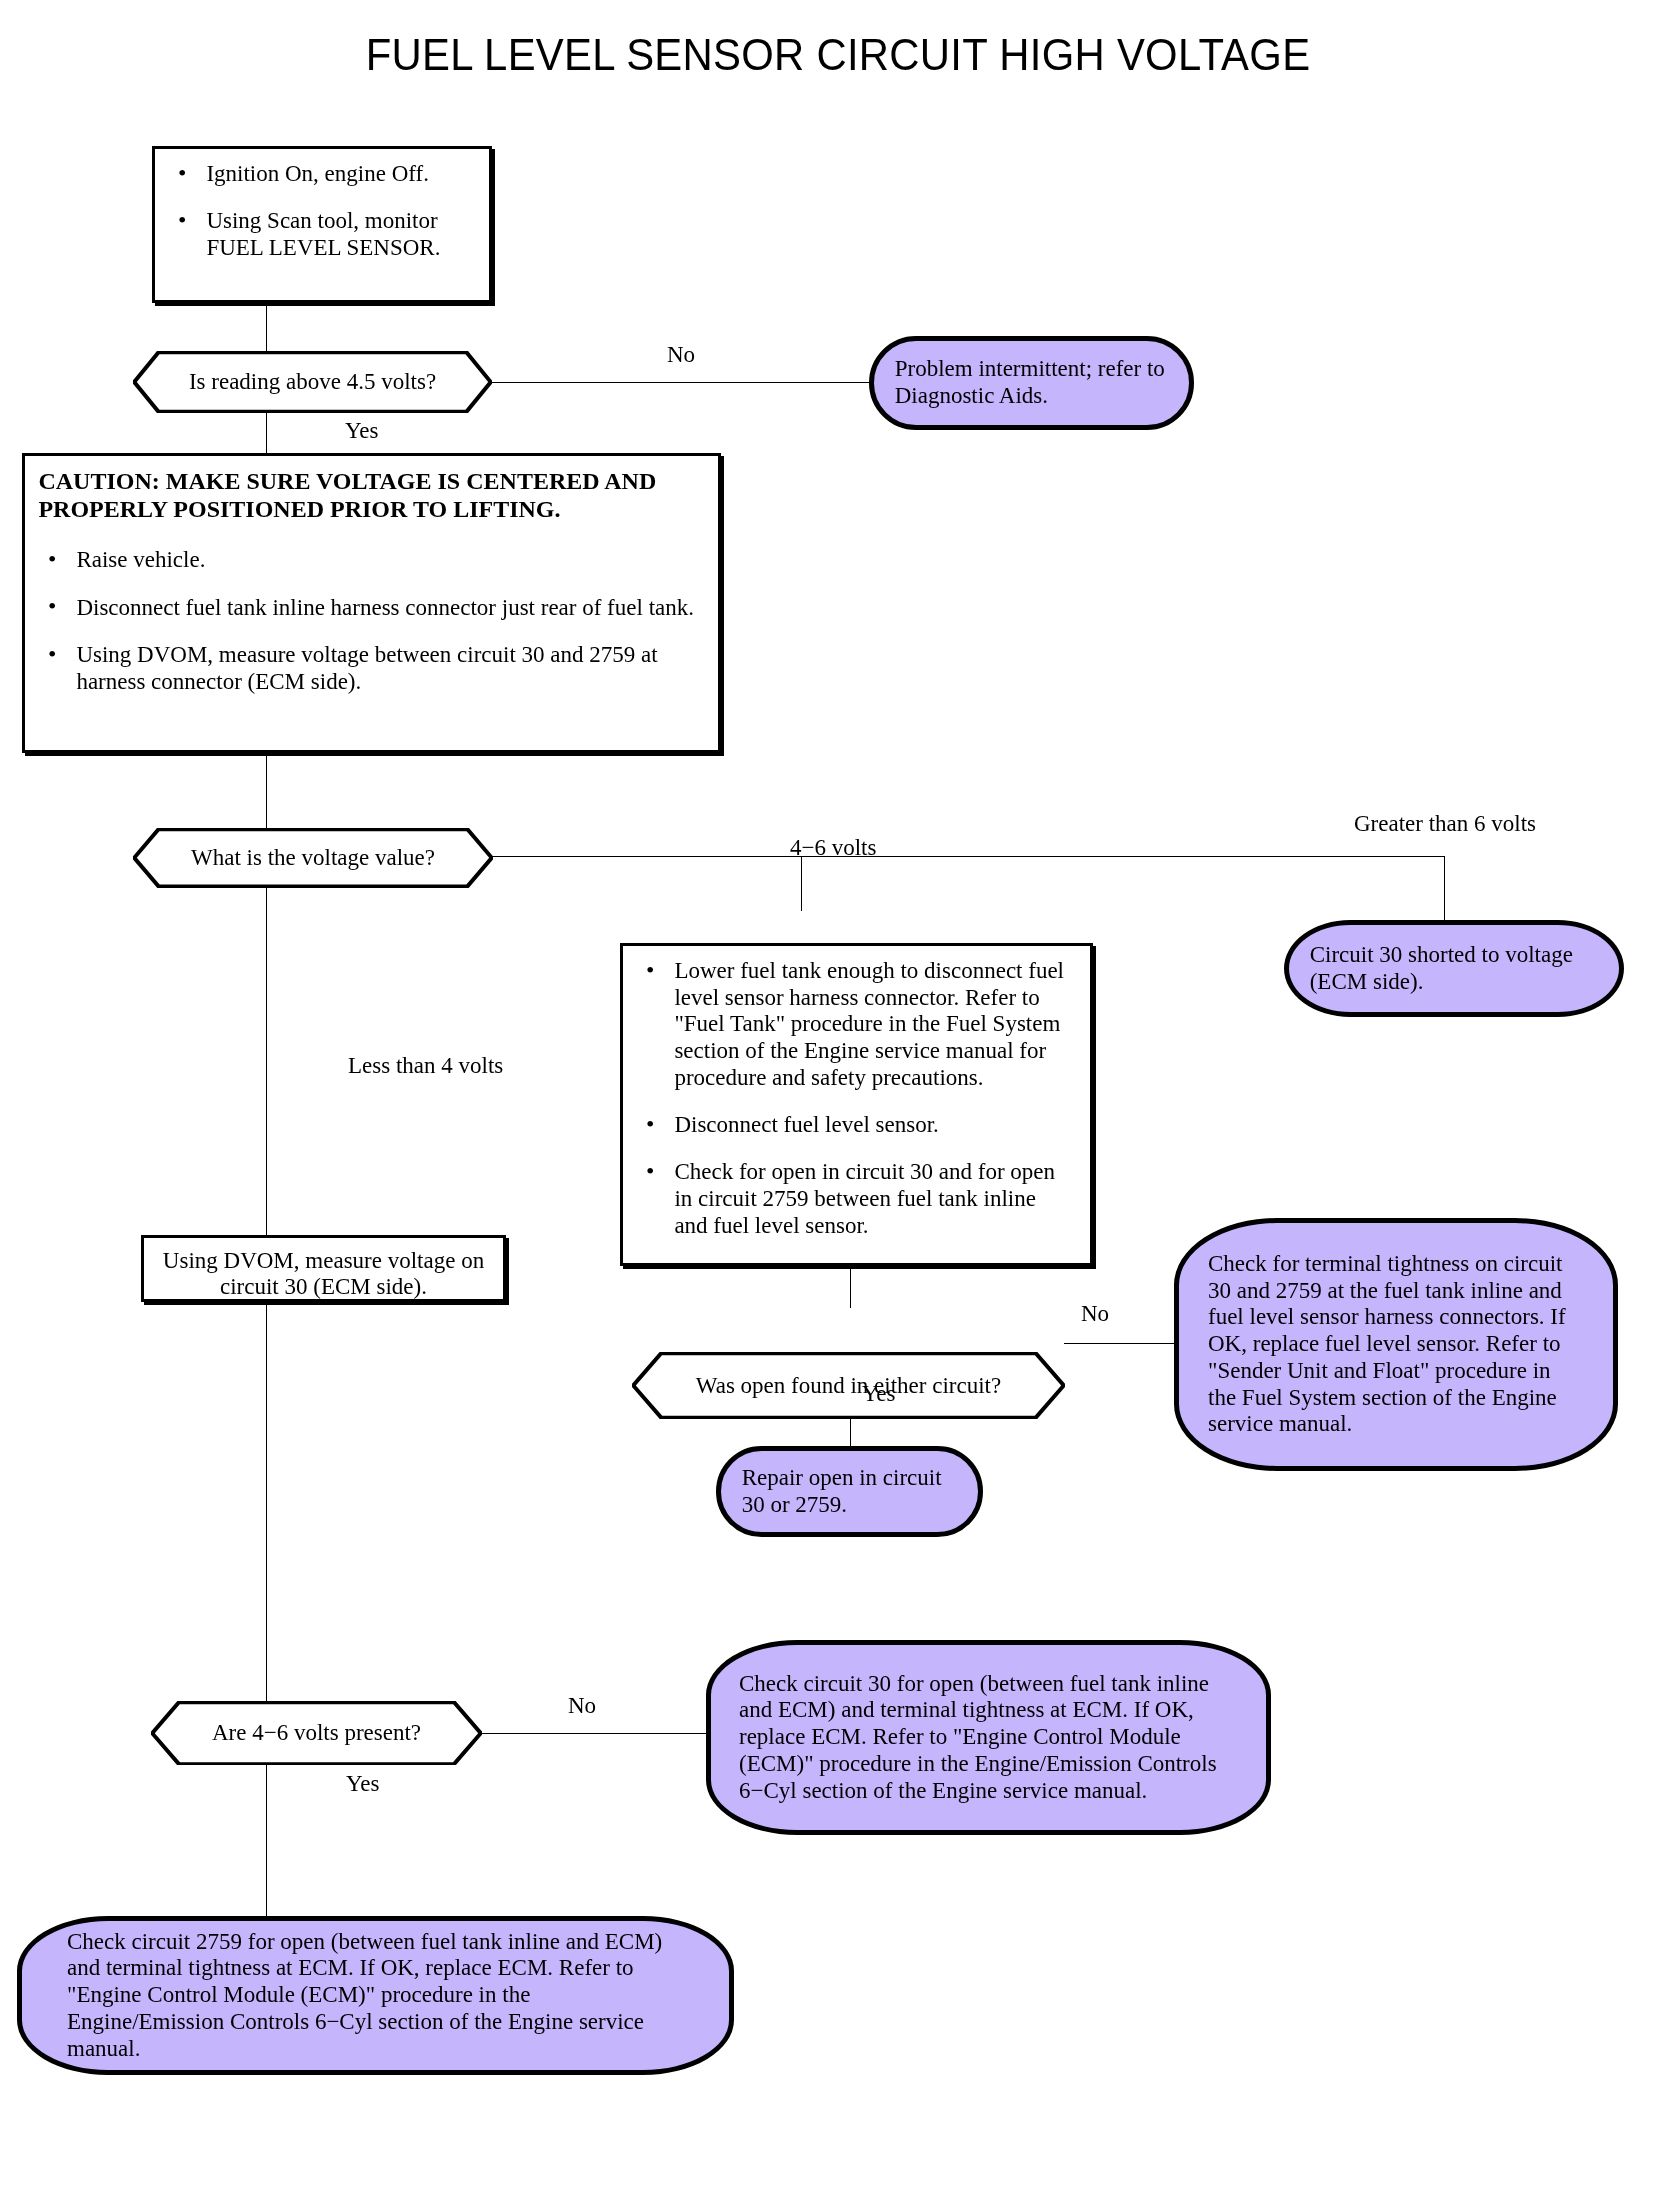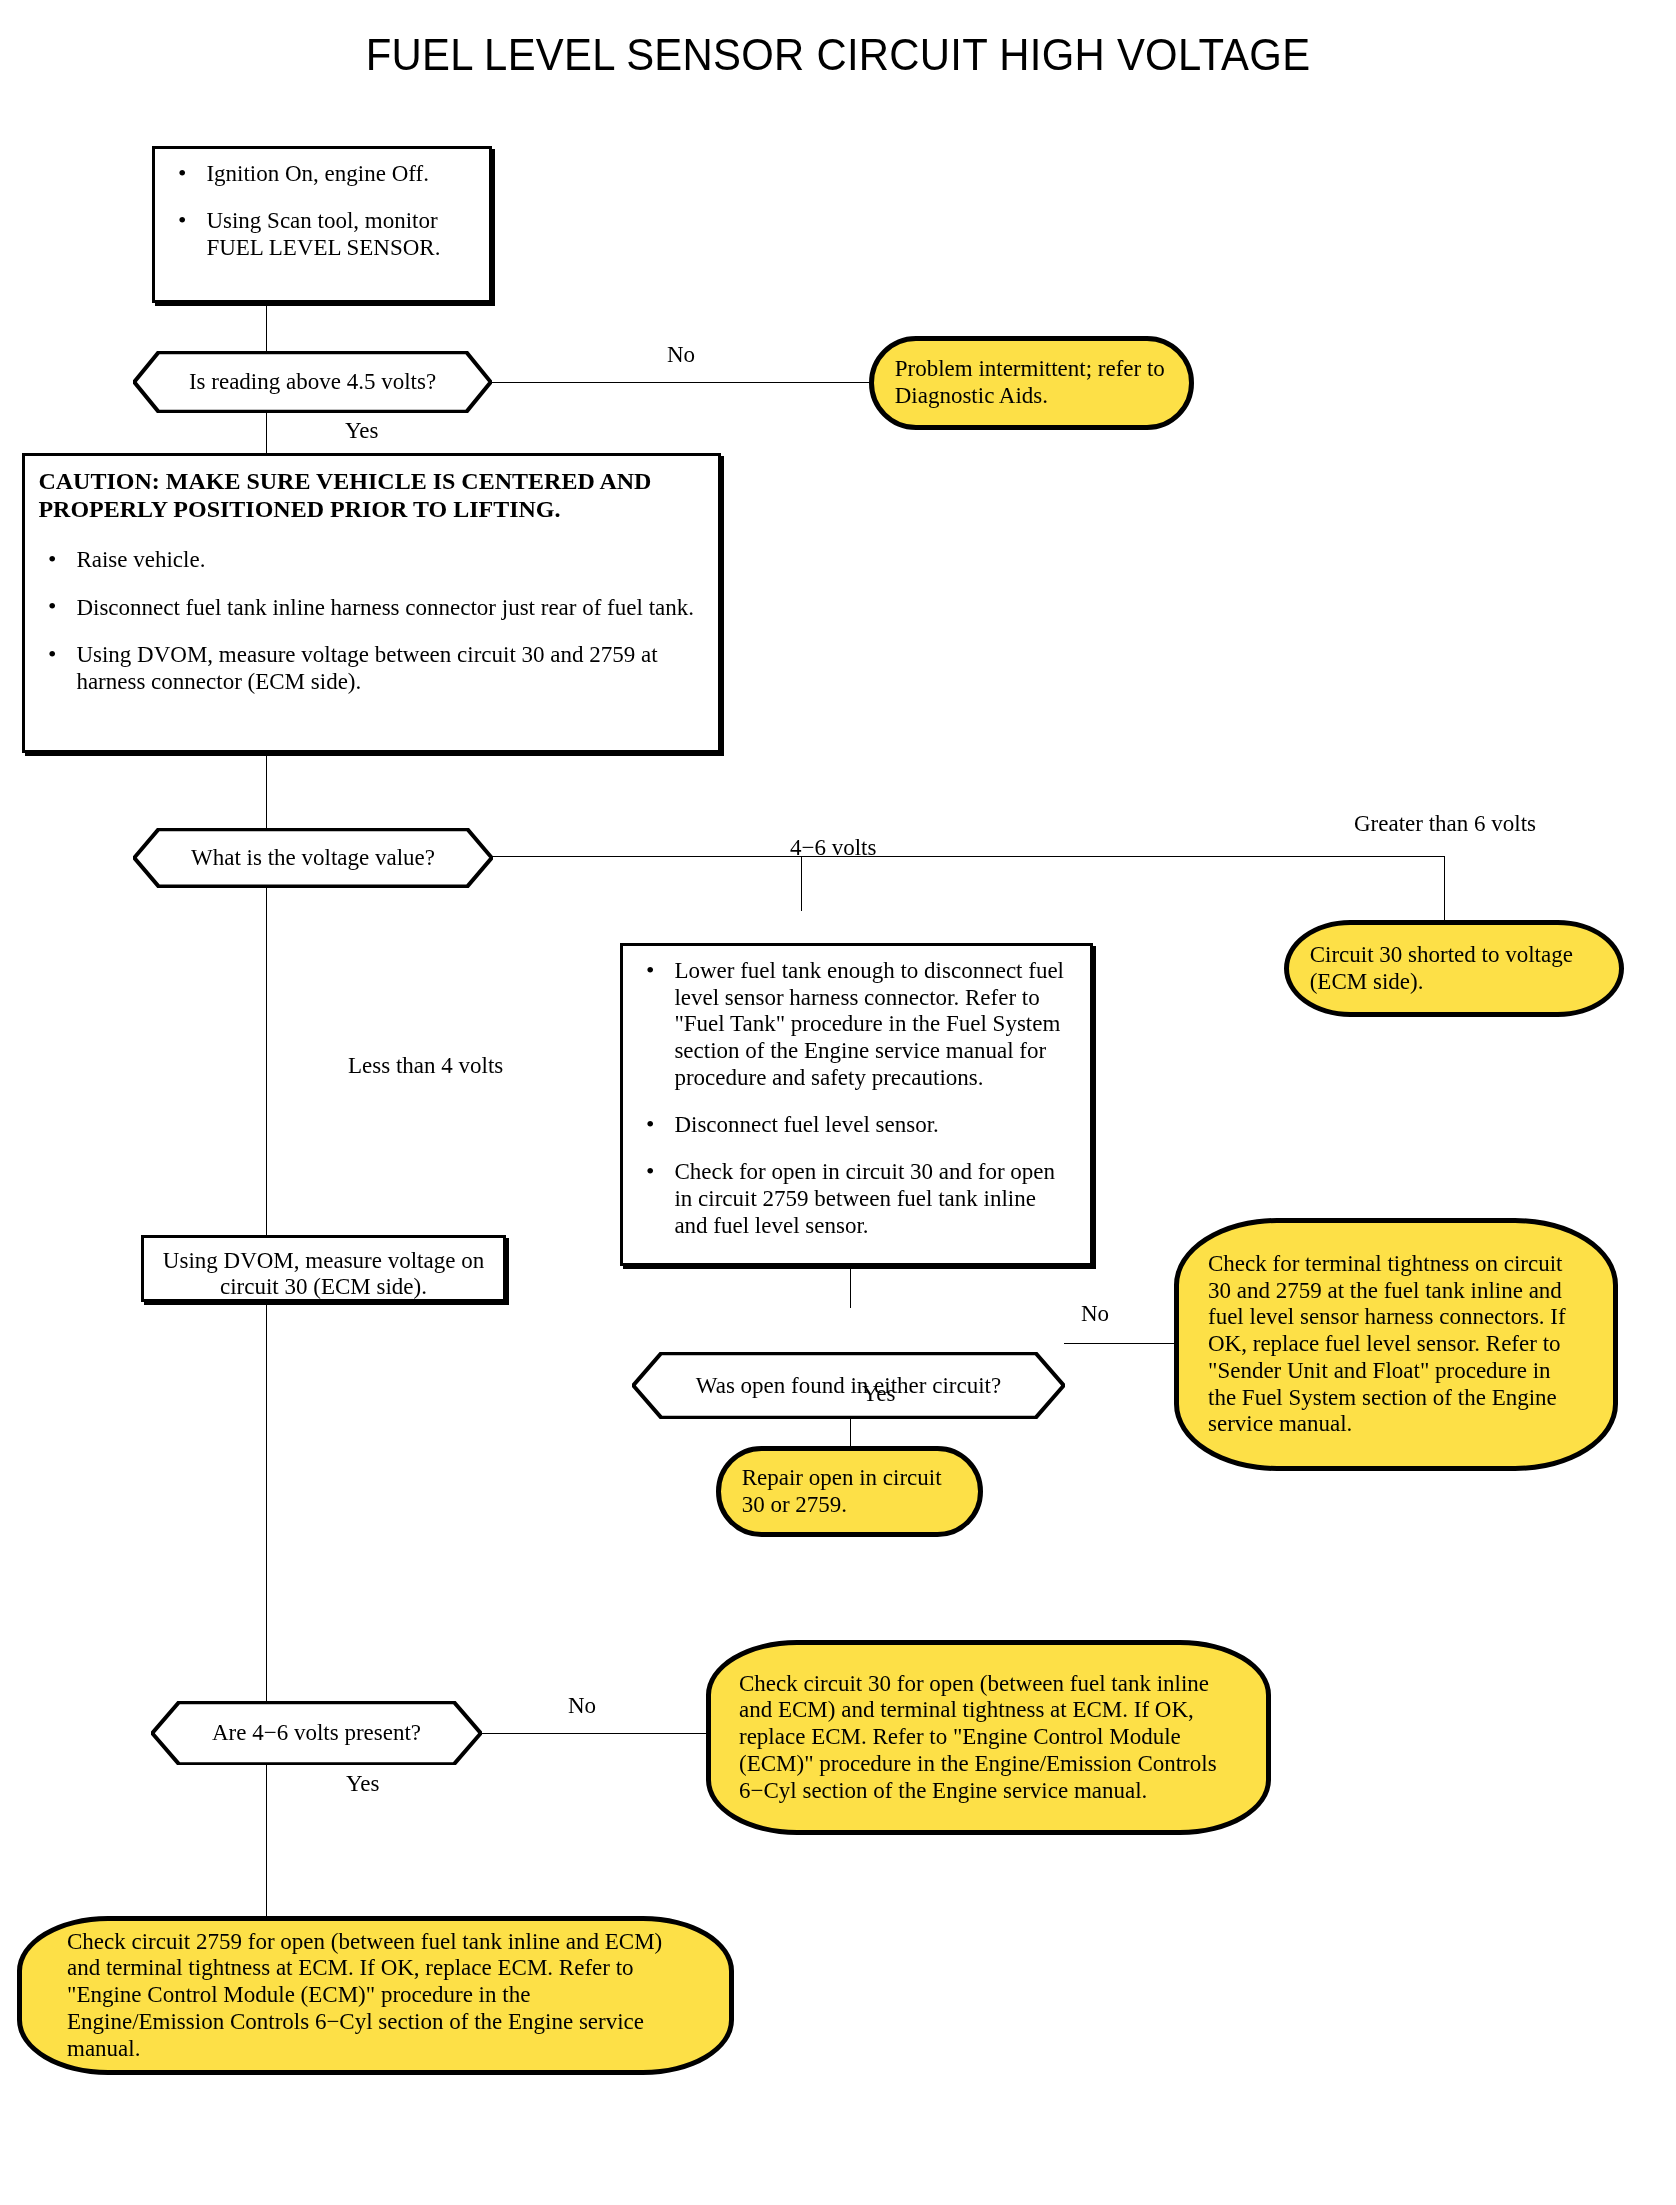--- a/index.html
+++ b/index.html
@@ -108,21 +108,21 @@
     justify-content: center;
     font-size: 23px;
     line-height: 1.1;
     text-align: center;
   }
 
   
   .term {
     position: absolute;
     box-sizing: border-box;
-    background: #fde047;
+    background: #c4b5fd;
     border: 5.5px solid #000;
   }
   .term .tinner {
     position: absolute;
     inset: 0;
     display: flex;
     align-items: center;
     justify-content: flex-start;
     padding: 0 20.7px;
   }
@@ -196,21 +196,21 @@
   </div>
 
   <div class="term pill" style="left:869px; top:336px; width:325px; height:94px;">
     <div class="tinner">
       <div class="ttext">Problem intermittent; refer to Diagnostic Aids.</div>
     </div>
   </div>
 
   <div class="procbox" style="left:22px; top:453px; width:699px; height:300px;">
     <div class="inner">
-      <div class="caution-head">CAUTION: MAKE SURE VEHICLE IS CENTERED AND PROPERLY POSITIONED PRIOR TO LIFTING.</div>
+      <div class="caution-head">CAUTION: MAKE SURE VOLTAGE IS CENTERED AND PROPERLY POSITIONED PRIOR TO LIFTING.</div>
       <ul class="blist">
         <li>Raise vehicle.</li>
         <li>Disconnect fuel tank inline harness connector just rear of fuel tank.</li>
         <li>Using DVOM, measure voltage between circuit 30 and 2759 at harness connector (ECM side).</li>
       </ul>
     </div>
   </div>
 
   <div class="hex" style="left:133px; top:828px; width:360px; height:60px;">
     <svg class="hexshape" viewBox="0 0 592 98" preserveAspectRatio="none">

